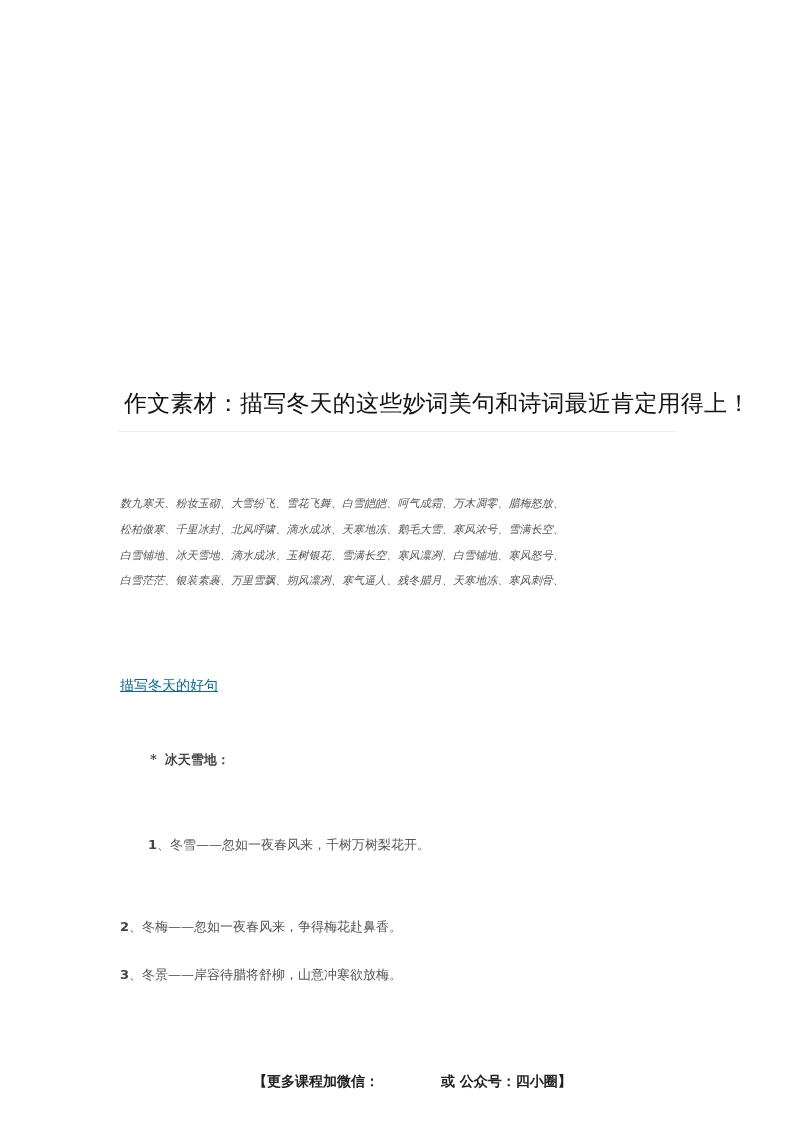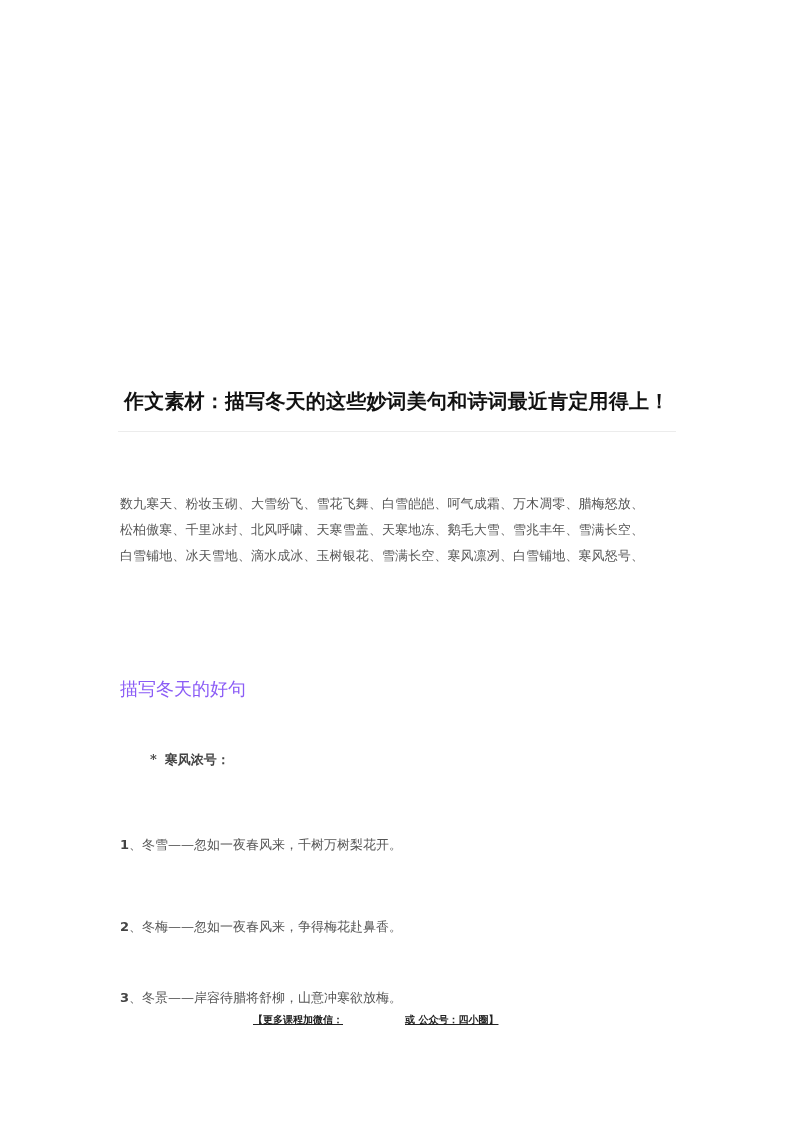--- a/index.html
+++ b/index.html
@@ -13,55 +13,57 @@
       position: relative;
       overflow: hidden;
       font-family: "DejaVu Serif", "Liberation Serif", serif;
       color: #333333;
     }
     .page-title {
       position: absolute;
       left: 124px;
       top: 388px;
       width: 560px;
-      font-size: 20px;
-      font-weight: 700;
+      font-size: 23px;
+      font-weight: 400;
       color: #111111;
       white-space: nowrap;
       letter-spacing: 0.2px;
     }
     .title-divider {
       position: absolute;
       left: 118px;
       top: 431px;
       width: 558px;
       height: 1px;
       background: #ececec;
     }
     .vocab-block {
       position: absolute;
       left: 120px;
       top: 491px;
       width: 565px;
-      font-size: 13px;
+      font-size: 11px;
       line-height: 25.8px;
       color: #555555;
       letter-spacing: 0.1px;
+      font-style: italic;
     }
     .vocab-line {
       white-space: nowrap;
       display: block;
     }
     .section-heading {
       position: absolute;
       left: 120px;
       top: 677px;
-      font-size: 18px;
-      color: #8b5cf6;
+      font-size: 14px;
+      color: #0369a1;
       white-space: nowrap;
+      text-decoration: underline;
     }
     .subheading {
       position: absolute;
       left: 150px;
       top: 751px;
       font-size: 13px;
       color: #444444;
       white-space: nowrap;
       font-weight: bold;
     }
@@ -78,58 +80,58 @@
       white-space: nowrap;
     }
     .poem-line .num {
       font-family: "DejaVu Sans", "Liberation Sans", sans-serif;
       font-weight: bold;
       color: #444444;
     }
     .footer-note {
       position: absolute;
       left: 253px;
-      top: 1013px;
+      top: 1073px;
       font-family: "DejaVu Sans", "Liberation Sans", sans-serif;
-      font-size: 10px;
+      font-size: 14px;
       font-weight: bold;
       color: #222222;
       white-space: nowrap;
-      text-decoration: underline;
     }
     .footer-note .gap {
       display: inline-block;
       width: 62px;
     }
   </style>
 </head>
 <body>
 
 <div class="page-title">作文素材：描写冬天的这些妙词美句和诗词最近肯定用得上！</div>
 <div class="title-divider"></div>
 
 <div class="vocab-block">
   <span class="vocab-line">数九寒天、粉妆玉砌、大雪纷飞、雪花飞舞、白雪皑皑、呵气成霜、万木凋零、腊梅怒放、</span>
-  <span class="vocab-line">松柏傲寒、千里冰封、北风呼啸、天寒雪盖、天寒地冻、鹅毛大雪、雪兆丰年、雪满长空、</span>
+  <span class="vocab-line">松柏傲寒、千里冰封、北风呼啸、滴水成冰、天寒地冻、鹅毛大雪、寒风浓号、雪满长空、</span>
   <span class="vocab-line">白雪铺地、冰天雪地、滴水成冰、玉树银花、雪满长空、寒风凛冽、白雪铺地、寒风怒号、</span>
+  <span class="vocab-line">白雪茫茫、银装素裹、万里雪飘、朔风凛冽、寒气逼人、残冬腊月、天寒地冻、寒风刺骨、</span>
 </div>
 
 <div class="section-heading">描写冬天的好句</div>
 
 <div class="subheading">
-  <span class="bullet">*</span><span>寒风浓号：</span>
+  <span class="bullet">*</span><span>冰天雪地：</span>
 </div>
 
-<div class="poem-line" style="top: 836px;">
+<div class="poem-line" style="top: 836px; margin-left: 28px;">
   <span class="num">1</span><span>、冬雪——忽如一夜春风来，千树万树梨花开。</span>
 </div>
 
 <div class="poem-line" style="top: 918px;">
   <span class="num">2</span><span>、冬梅——忽如一夜春风来，争得梅花赴鼻香。</span>
 </div>
 
-<div class="poem-line" style="top: 989px; text-align: center;">
+<div class="poem-line" style="top: 966px; text-align: center;">
   <span class="num">3</span><span>、冬景——岸容待腊将舒柳，山意冲寒欲放梅。</span>
 </div>
 
 <div class="footer-note">
   <span>【更多课程加微信：</span><span class="gap"></span><span>或 公众号：四小圈】</span>
 </div>
 
 </body></html>

